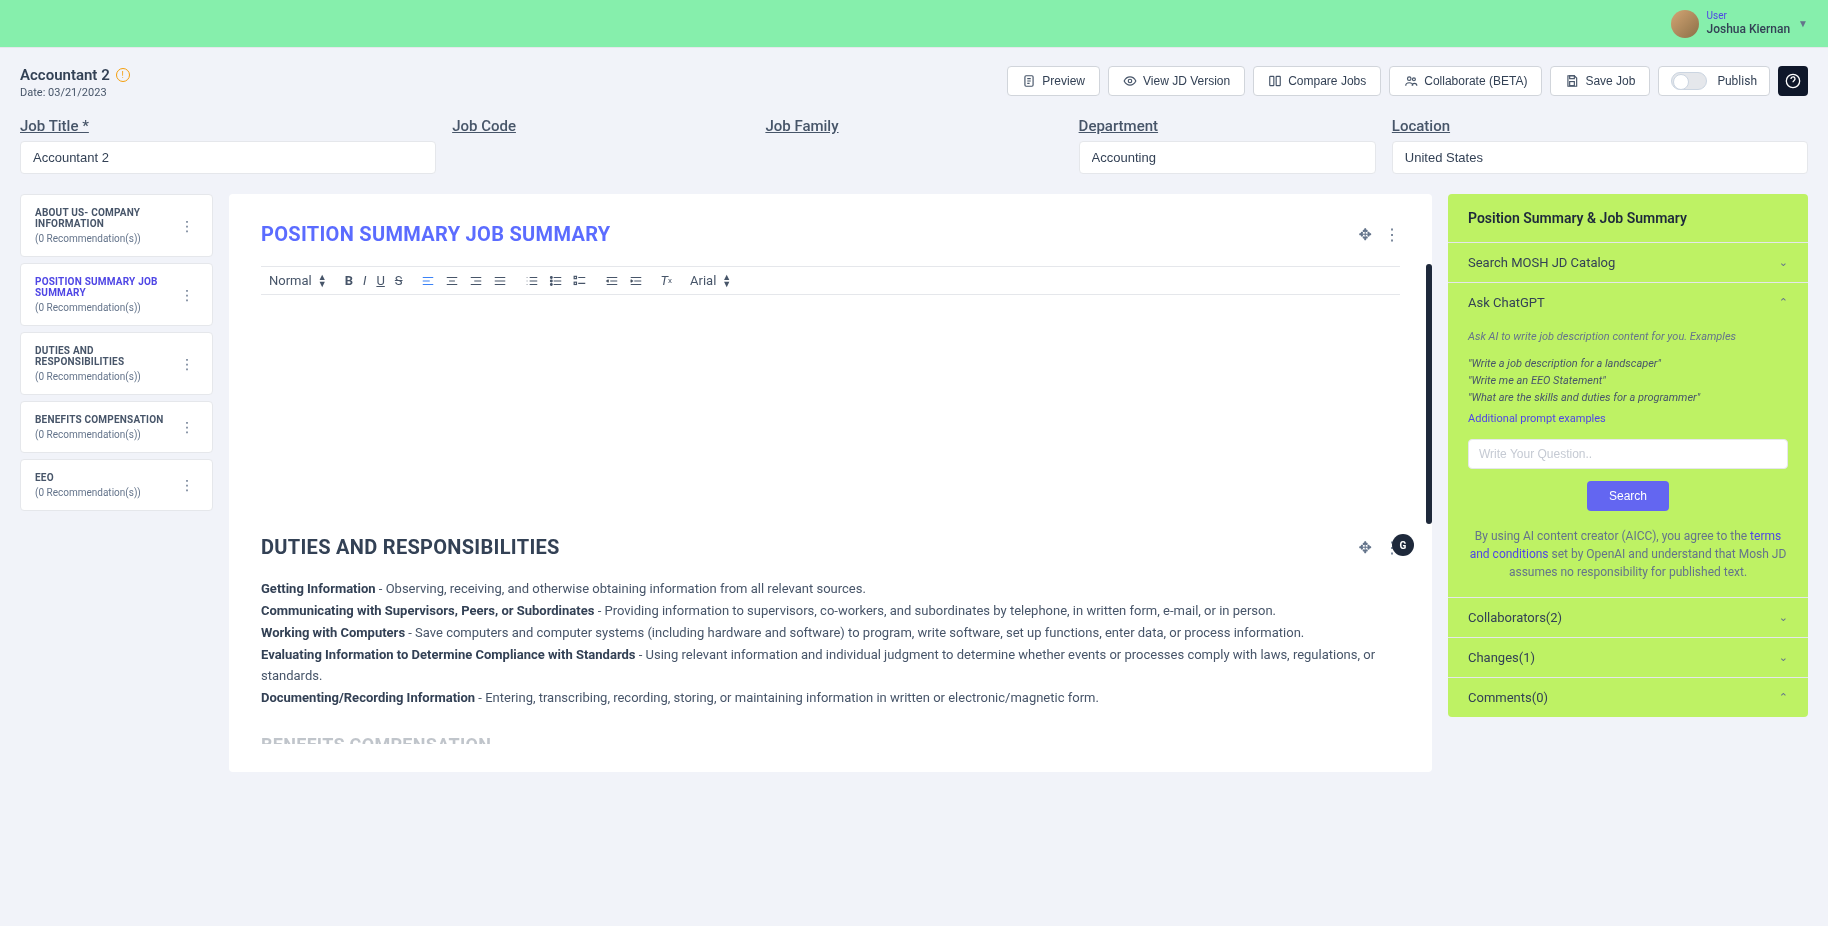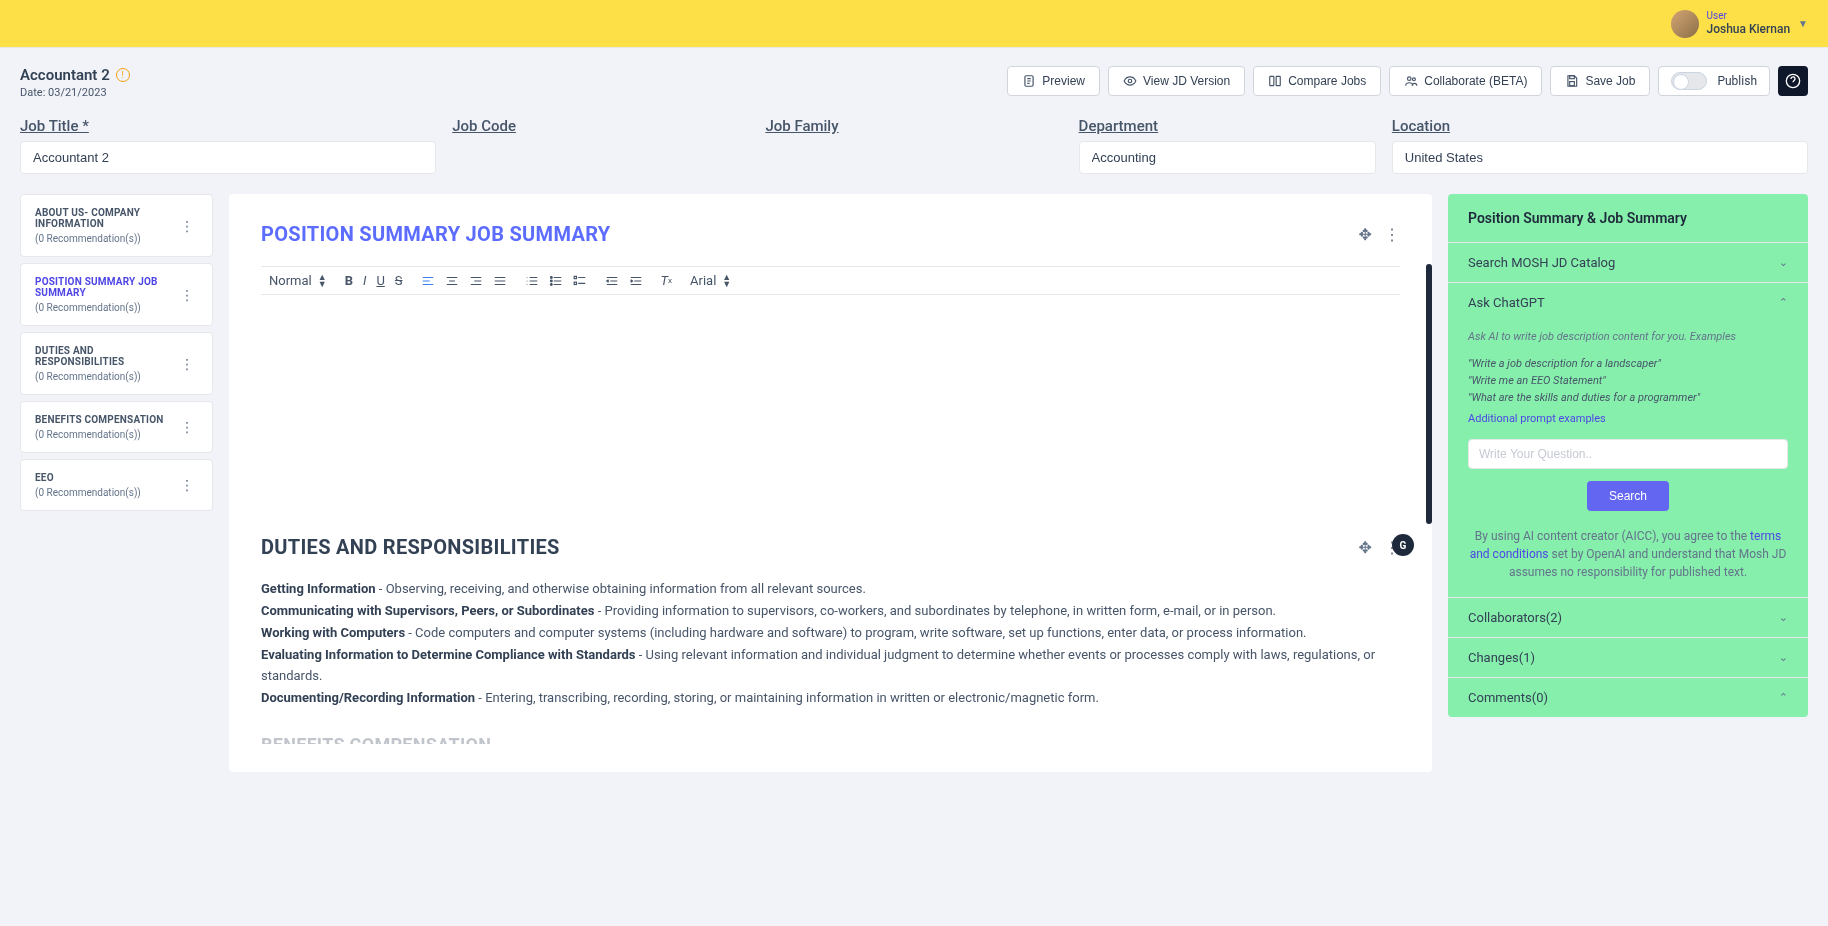--- a/index.html
+++ b/index.html
@@ -1,17 +1,17 @@
 <!DOCTYPE html>
 <html><head>
 <meta charset="utf-8">
 <style>
 * { box-sizing: border-box; margin: 0; padding: 0; }
 body { font-family: -apple-system, BlinkMacSystemFont, "Segoe UI", Roboto, sans-serif; background: #f1f3f9; color: #1e293b; }
-.top-header { background: #fde047; height: 48px; display: flex; justify-content: flex-end; align-items: center; padding: 0 20px; border-bottom: 1px solid #e5e7eb; }
+.top-header { background: #86efac; height: 48px; display: flex; justify-content: flex-end; align-items: center; padding: 0 20px; border-bottom: 1px solid #e5e7eb; }
 .user-block { display: flex; align-items: center; gap: 8px; cursor: pointer; }
 .avatar { width: 28px; height: 28px; border-radius: 50%; background: linear-gradient(135deg, #d4a574, #8b6f47); }
 .user-text { display: flex; flex-direction: column; line-height: 1.2; }
 .user-label { font-size: 10px; color: #4f46e5; }
 .user-name { font-size: 12px; color: #334155; font-weight: 500; }
 .chevron-down { font-size: 10px; color: #64748b; }
 .page-header { display: flex; justify-content: space-between; align-items: flex-start; padding: 18px 20px 10px; }
 .page-title-block .title-row { display: flex; align-items: center; gap: 6px; }
 .page-title { font-size: 15px; font-weight: 600; color: #334155; }
 .warn-icon { width: 14px; height: 14px; border: 1.5px solid #f59e0b; border-radius: 50%; display: inline-flex; align-items: center; justify-content: center; font-size: 9px; color: #f59e0b; }
@@ -49,21 +49,21 @@
 .tb-item { color: #475569; font-size: 13px; cursor: pointer; display: flex; align-items: center; }
 .tb-item.active { color: #3b82f6; }
 .tb-sel { display: flex; align-items: center; gap: 6px; font-size: 13px; color: #475569; }
 .tb-sel .arr { font-size: 9px; line-height: 0.7; display: flex; flex-direction: column; }
 .editor-body { min-height: 200px; }
 .float-badge { position: absolute; right: 18px; top: 340px; width: 22px; height: 22px; border-radius: 50%; background: #1e293b; color: #fff; display: flex; align-items: center; justify-content: center; font-size: 10px; font-weight: 700; }
 .duties-body { color: #475569; font-size: 13px; line-height: 1.55; margin-top: 8px; }
 .duties-body p { margin-bottom: 2px; }
 .duties-body b { color: #334155; }
 .cut-section { font-size: 18px; font-weight: 700; color: #334155; margin-top: 26px; letter-spacing: 0.3px; }
-.right-pane { width: 360px; background: #86efac; border-radius: 4px; display: flex; flex-direction: column; }
+.right-pane { width: 360px; background: #bef264; border-radius: 4px; display: flex; flex-direction: column; }
 .rp-header { padding: 16px 20px; font-size: 14px; font-weight: 600; color: #1e293b; }
 .accordion { border-top: 1px solid #e5e7eb; }
 .acc-head { padding: 12px 20px; display: flex; justify-content: space-between; align-items: center; font-size: 13px; color: #334155; cursor: pointer; }
 .acc-head .chev { font-size: 11px; color: #64748b; }
 .acc-body { padding: 8px 20px 16px; font-size: 11px; color: #475569; }
 .acc-hint { font-style: italic; color: #64748b; margin-bottom: 14px; }
 .acc-ex { font-style: italic; color: #475569; margin-bottom: 4px; }
 .acc-link { color: #4f46e5; text-decoration: none; font-style: normal; display: inline-block; margin-top: 4px; }
 .ask-input { width: 100%; border: 1px solid #e5e7eb; border-radius: 4px; padding: 7px 10px; font-size: 12px; margin-top: 14px; }
 .ask-input::placeholder { color: #c5cad3; }
@@ -316,21 +316,21 @@
     <div class="ed-section-head" style="margin-top:30px">
       <div class="ed-section-title dark">DUTIES AND RESPONSIBILITIES</div>
       <div class="ed-section-actions">
         <span>✥</span>
         <span>⋮</span>
       </div>
     </div>
     <div class="duties-body">
       <p><b>Getting Information</b><span> - Observing, receiving, and otherwise obtaining information from all relevant sources.</span></p>
       <p><b>Communicating with Supervisors, Peers, or Subordinates</b><span> - Providing information to supervisors, co-workers, and subordinates by telephone, in written form, e-mail, or in person.</span></p>
-      <p><b>Working with Computers</b><span> - Code computers and computer systems (including hardware and software) to program, write software, set up functions, enter data, or process information.</span></p>
+      <p><b>Working with Computers</b><span> - Save computers and computer systems (including hardware and software) to program, write software, set up functions, enter data, or process information.</span></p>
       <p><b>Evaluating Information to Determine Compliance with Standards</b><span> - Using relevant information and individual judgment to determine whether events or processes comply with laws, regulations, or standards.</span></p>
       <p><b>Documenting/Recording Information</b><span> - Entering, transcribing, recording, storing, or maintaining information in written or electronic/magnetic form.</span></p>
     </div>
 
     <div class="cut-section" style="opacity:0.3; overflow:hidden; height:10px;">BENEFITS COMPENSATION</div>
   </div>
 
   <div class="right-pane">
     <div class="rp-header">Position Summary &amp; Job Summary</div>
 

